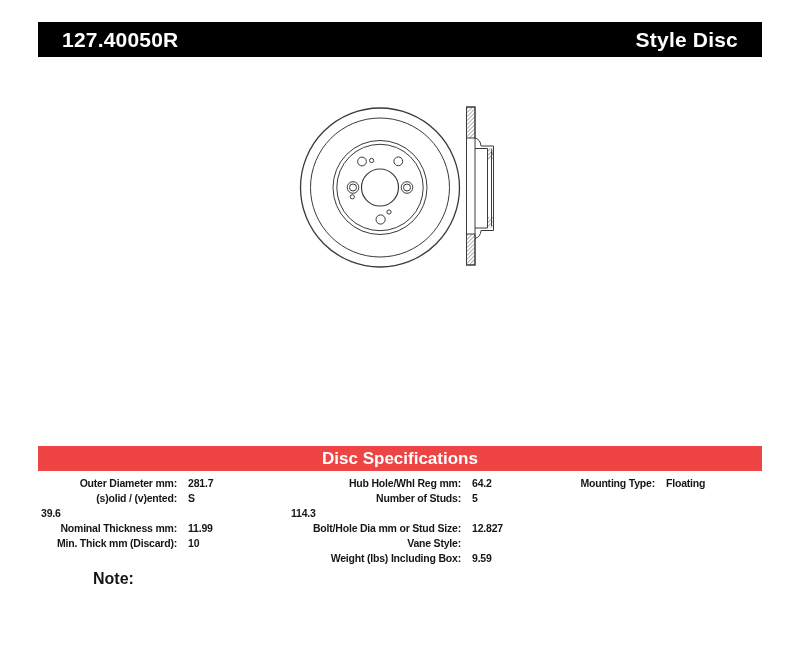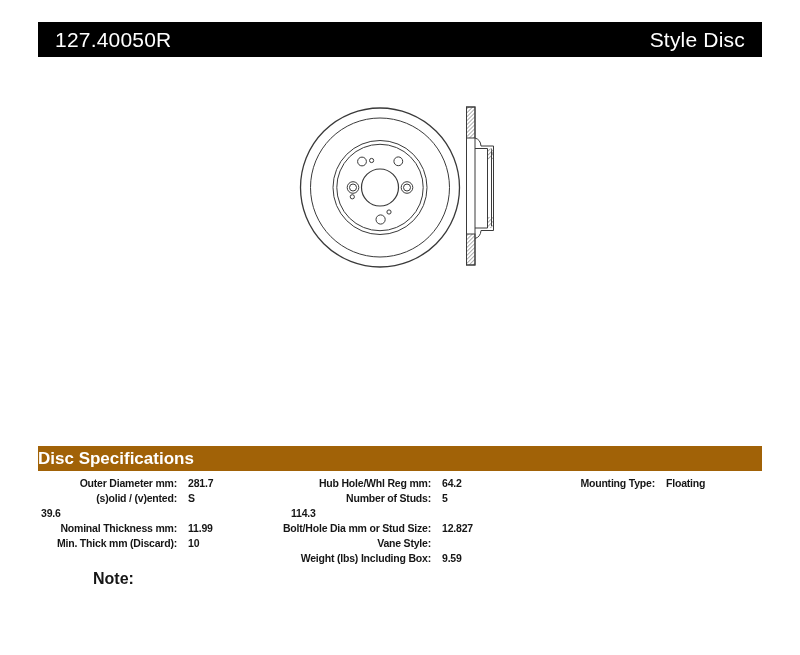--- a/index.html
+++ b/index.html
@@ -9,41 +9,41 @@
     font-family:"Liberation Sans", sans-serif;
     position:relative;
     overflow:hidden;
   }
   .page { position:absolute; left:0; top:0; width:800px; height:655px; background:#fff; }
 
   .title-bar {
     position:absolute; left:38px; top:22px; width:724px; height:35px;
     background:#000000; color:#ffffff;
     display:flex; justify-content:space-between; align-items:center;
-    padding:0 17px;
-    font-size:21px; font-weight:normal; letter-spacing:0.2px;gap:7px;
+    padding:0 24px;
+    font-size:21px; font-weight:bold; letter-spacing:0.2px;gap:7px;
   }
 
   .drawing {
     position:absolute; left:290px; top:95px; width:215px; height:185px;
   }
 
   .section-bar {
     position:absolute; left:38px; top:446px; width:724px; height:25px;
-    background:#a16207; color:#ffffff;
-    display:flex; align-items:center;
+    background:#ef4444; color:#ffffff;
+    display:flex; justify-content:center; align-items:center;
     font-size:17px; font-weight:bold;
   }
 
   .spec-col { position:absolute; font-size:10.5px; font-weight:bold; color:#161616; letter-spacing:-0.2px; }
   .spec-row { display:flex; height:15px; line-height:15px; align-items:baseline; }
   .spec-label { display:flex; justify-content:flex-end; white-space:nowrap; }
   .spec-value { margin-left:11px; white-space:nowrap; }
   .col1 { left:30px;  top:476px; } .col1 .spec-label { width:147px; }
-  .col2 { left:280px; top:476px; } .col2 .spec-label { width:151px; }
+  .col2 { left:280px; top:476px; } .col2 .spec-label { width:151px;margin-left:30px; }
   .col3 { left:530px; top:476px; } .col3 .spec-label { width:125px; }
 
   .note {
     position:absolute; left:93px; top:572px;
     font-size:16px; font-weight:bold; color:#161616; line-height:14px;
   }
 </style>
 </head>
 <body>
 

